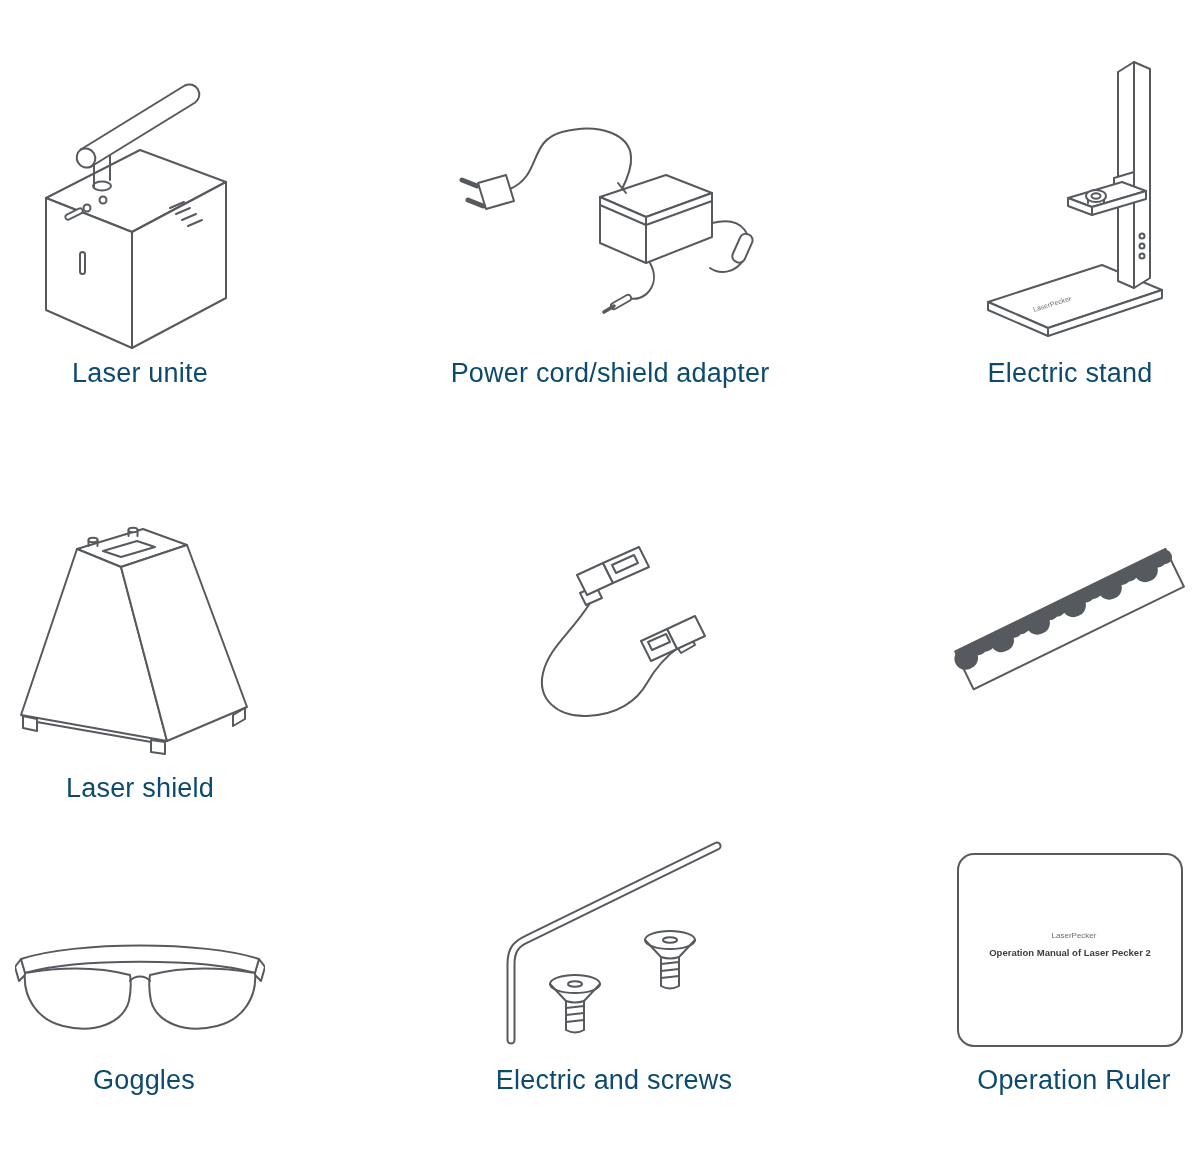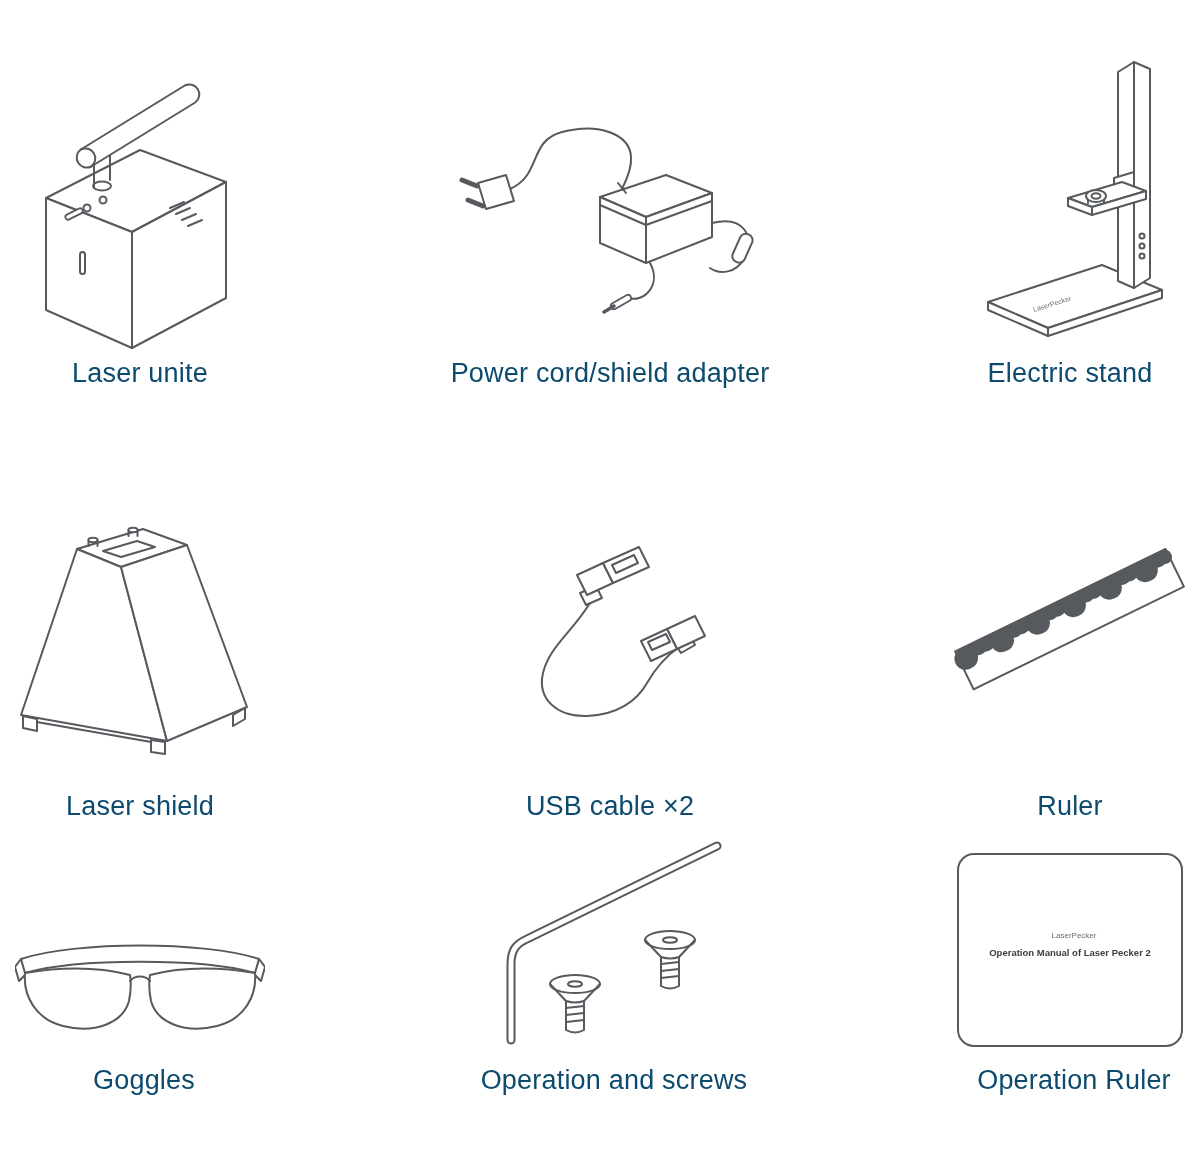--- a/index.html
+++ b/index.html
@@ -4,21 +4,21 @@
 <style>
   html,body{margin:0;padding:0;background:#ffffff;}
   body{width:1200px;height:1156px;font-family:"Liberation Sans",sans-serif;overflow:hidden;}
   .grid{display:grid;width:1200px;height:1156px;
         grid-template-columns:280px 660px 260px;
         grid-template-rows:430px 400px 326px;}
   .cell{position:relative;display:flex;flex-direction:column;align-items:center;}
   .caption{position:absolute;left:0;right:0;text-align:center;
            font-size:27px;color:#0c4a6e;letter-spacing:0.2px;white-space:nowrap;}
   .r1 .caption{top:358px;}
-  .r2 .caption{top:361px;}
+  .r2 .caption{top:343px;}
   .r3 .caption{top:235px;padding-left:8px;}
   
   .ln{stroke:#565a5e;stroke-width:2;fill:none;stroke-linejoin:round;stroke-linecap:round;}
   .lf{stroke:#565a5e;stroke-width:2;fill:#ffffff;stroke-linejoin:round;stroke-linecap:round;}
   .tk{stroke:#565a5e;fill:none;stroke-linecap:round;}
   .wht{stroke:#ffffff;fill:none;stroke-linecap:round;}
   .microtext{stroke:none;fill:#6a6e72;font-size:7px;font-family:"Liberation Sans",sans-serif;}
   .logo-sm{stroke:none;fill:#6a6e72;font-size:8px;font-family:"Liberation Sans",sans-serif;}
   .title-sm{stroke:none;fill:#3a3d40;font-size:9.5px;font-weight:bold;font-family:"Liberation Sans",sans-serif;}
   .mt80{margin-top:80px}.mt105{margin-top:105px}.mt50{margin-top:50px}
@@ -113,32 +113,30 @@
       <path class="ln" d="M105,68 C88,96 64,112 58,138 C52,164 72,182 102,181 C132,180 152,166 162,148 C170,134 180,122 194,112"></path>
       <polygon class="lf" points="95,58 111,51 117,63 101,70"></polygon>
       <polygon class="lf" points="92,40 118,28 128,48 102,60"></polygon>
       <polygon class="lf" points="118,28 154,12 164,32 128,48"></polygon>
       <polygon class="ln" points="127,30 149,20 153,28 131,38"></polygon>
       <polygon class="lf" points="188,106 204,98 210,110 196,118"></polygon>
       <polygon class="lf" points="182,94 210,81 220,101 192,114"></polygon>
       <polygon class="lf" points="156,106 182,94 192,114 166,126"></polygon>
       <polygon class="ln" points="163,107 181,99 185,107 167,115"></polygon>
     </svg>
-    <div class="caption">USB cable ×2</div>
   </div>
 
   <div class="cell r2">
     <svg class="mt105" width="250" height="170" viewBox="0 0 250 170">
       <g transform="rotate(-26 125 85)">
         <rect class="lf" x="8" y="63" width="234" height="42"></rect>
         <line class="tk" x1="14" y1="70" x2="238" y2="70" stroke-width="14" stroke-dasharray="1.8 6.2"></line>
         <line class="tk" x1="14" y1="74" x2="238" y2="74" stroke-width="22" stroke-dasharray="1.8 38.2"></line>
       </g>
     </svg>
-    <div class="caption">Ruler</div>
   </div>
 
   <div class="cell r3">
     <svg class="mt95" width="250" height="120" viewBox="0 0 250 120">
       <polygon class="lf" points="6,34 0,42 4,56 11,49"></polygon>
       <polygon class="lf" points="244,34 250,42 246,56 239,49"></polygon>
       <path class="lf" d="M6,34 C60,16 190,16 244,34 L240,48 C188,33 62,33 10,48 Z"></path>
       <path class="lf" d="M10,48 C8,70 20,94 48,101 C80,109 108,98 114,76 C116,66 116,56 115,50 C80,41 40,43 10,48 Z"></path>
       <path class="lf" d="M240,48 C242,70 230,94 202,101 C170,109 142,98 136,76 C134,66 134,56 135,50 C170,41 210,43 240,48 Z"></path>
       <path class="ln" d="M115,56 C120,50 130,50 135,56"></path>
@@ -154,21 +152,21 @@
       <ellipse class="ln" cx="90" cy="152" rx="7" ry="2.8"></ellipse>
       <path class="ln" d="M65,152 L81,169 M115,152 L99,169 M81,169 Q90,172 99,169"></path>
       <path class="ln" d="M81,169 V198 M99,169 V198 M81,198 Q90,203 99,198"></path>
       <path class="ln" d="M81,176 L99,174 M81,183 L99,181 M81,190 L99,188"></path>
       <ellipse class="lf" cx="185" cy="108" rx="25" ry="9"></ellipse>
       <ellipse class="ln" cx="185" cy="108" rx="7" ry="2.8"></ellipse>
       <path class="ln" d="M160,108 L176,125 M210,108 L194,125 M176,125 Q185,128 194,125"></path>
       <path class="ln" d="M176,125 V154 M194,125 V154 M176,154 Q185,159 194,154"></path>
       <path class="ln" d="M176,132 L194,130 M176,139 L194,137 M176,146 L194,144"></path>
     </svg>
-    <div class="caption">Operation and screws</div>
+    <div class="caption">Electric and screws</div>
   </div>
 
   <div class="cell r3">
     <svg class="mt18" width="240" height="205" viewBox="0 0 240 205">
       <rect class="lf" x="8" y="6" width="224" height="192" rx="16"></rect>
       <text class="logo-sm" x="124" y="90" text-anchor="middle">LaserPecker</text>
       <text class="title-sm" x="120" y="108" text-anchor="middle">Operation Manual of Laser Pecker 2</text>
     </svg>
     <div class="caption">Operation Ruler</div>
   </div>

